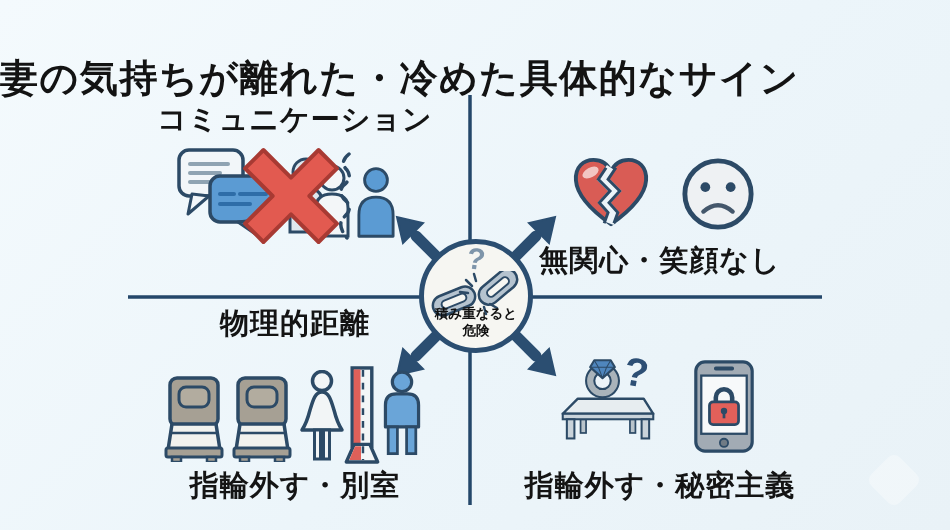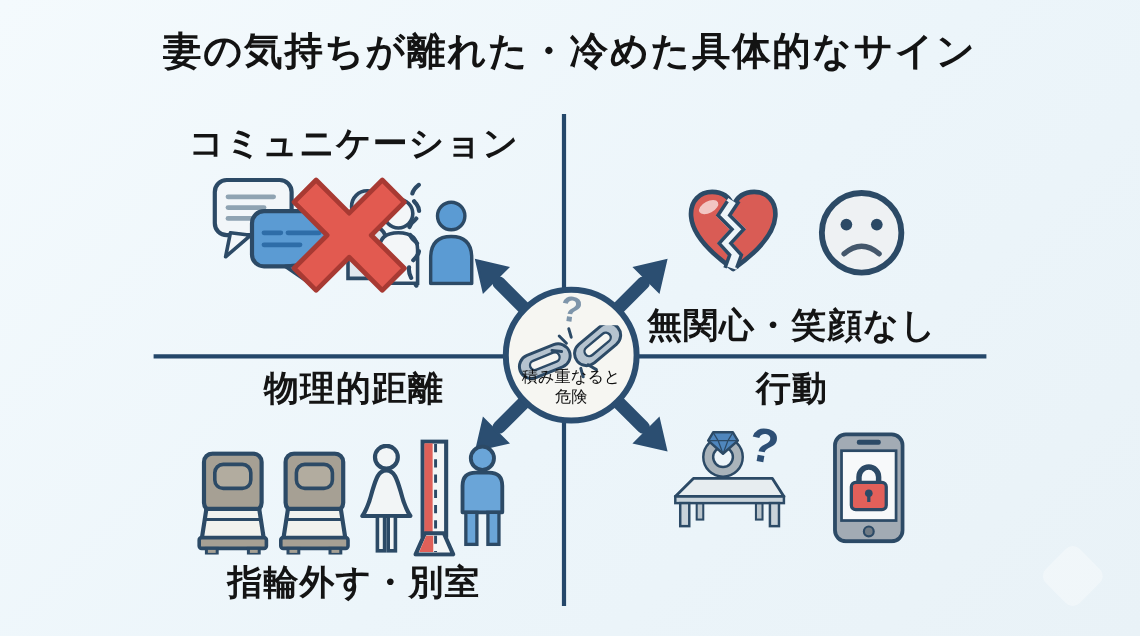--- a/index.html
+++ b/index.html
@@ -1,29 +1,29 @@
 <!DOCTYPE html>
 <html><head>
 <meta charset="utf-8">
 <style>
   html,body{margin:0;padding:0;}
   body{font-family:"Liberation Sans","DejaVu Sans",sans-serif;}
   .canvas{position:relative;width:950px;height:530px;overflow:hidden;
     background:linear-gradient(135deg,#f4fafd 0%,#ecf5fa 55%,#e9f2f7 100%);}
-  .title{position:absolute;top:0;left:0;right:0;text-align:center;
-    font-size:32px;font-weight:900;color:#131313;letter-spacing:1.5px;}
+  .title{position:absolute;top:28px;left:0;right:0;
+    font-size:38px;font-weight:900;color:#131313;letter-spacing:1.5px;}
   .layer{position:absolute;left:0;top:0;}
   .qh,.cap{position:absolute;text-align:center;font-size:29px;font-weight:700;
     color:#141414;letter-spacing:1px;}
   .qh-comm{left:125px;width:340px;top:100px;}
   .qh-emo{left:520px;width:280px;top:100px;}
   .qh-dist{left:125px;width:340px;top:304px;}
   .qh-beh{left:520px;width:280px;top:304px;}
   .cap-comm{left:115px;width:360px;top:241px;}
-  .cap-emo{left:510px;width:300px;top:252px;}
+  .cap-emo{left:510px;width:300px;top:241px;}
   .cap-dist{left:115px;width:360px;top:466px;}
   .cap-beh{left:505px;width:310px;top:466px;}
   .icon{position:absolute;}
   #icon-bubbles{left:176px;top:146px;}
   #icon-crossed{left:236px;top:144px;}
   #icon-crack{left:334px;top:152px;}
   #icon-person{left:354px;top:166px;}
   #icon-heart{left:572px;top:156px;}
   #icon-face{left:680px;top:156px;}
   #icon-bed1{left:162px;top:376px;}
@@ -34,21 +34,21 @@
   #icon-ringtable{left:560px;top:356px;}
   #icon-phone{left:694px;top:360px;}
   .beh-q{position:absolute;left:624px;top:350px;font-size:40px;font-weight:800;
     color:#2d4f75;transform:rotate(10deg);}
   .center-badge{position:absolute;left:419px;top:239px;width:104px;height:104px;
     border-radius:50%;border:5px solid #2b4e71;background:#f6f6f2;z-index:5;}
   .center-q{position:absolute;top:-2px;left:50%;transform:translateX(-50%) rotate(8deg);
     font-size:30px;font-weight:800;color:#7e95aa;}
   .center-chain{position:absolute;top:27px;left:50%;transform:translateX(-50%);}
   .center-text{position:absolute;bottom:8px;left:0;width:100%;text-align:center;
-    font-size:13.5px;font-weight:400;color:#111;line-height:1.3;}
+    font-size:13.5px;font-weight:700;color:#111;line-height:1.3;}
   .watermark{position:absolute;left:874px;top:460px;width:40px;height:40px;
     background:rgba(255,255,255,.55);transform:rotate(45deg);border-radius:8px;opacity:.6;}
 </style>
 </head>
 <body>
 
 <div class="canvas">
 
   <h1 class="title">妻の気持ちが離れた・冷めた具体的なサイン</h1>
 
@@ -190,21 +190,20 @@
 
   <svg class="icon" id="icon-man" width="46" height="94" viewBox="0 0 50 94">
     <circle cx="25" cy="11" r="10.5" fill="#6aa5d8" stroke="#2c4a66" stroke-width="3.5"></circle>
     <path d="M7 36 Q7 24 19 24 H31 Q43 24 43 36 V60 H7 Z" fill="#6aa5d8" stroke="#2c4a66" stroke-width="3.5" stroke-linejoin="round"></path>
     <rect x="10" y="60" width="10" height="29" fill="#6aa5d8" stroke="#2c4a66" stroke-width="3"></rect>
     <rect x="30" y="60" width="10" height="29" fill="#6aa5d8" stroke="#2c4a66" stroke-width="3"></rect>
   </svg>
 
   <div class="cap cap-dist">指輪外す・別室</div>
 
-  <div class="qh qh-beh">行動</div>
 
   <svg class="icon" id="icon-ringtable" width="96" height="84" viewBox="0 -8 140 122">
     <rect x="30" y="84" width="8" height="20" fill="#b9c4cb" stroke="#2c4a66" stroke-width="2.5"></rect>
     <rect x="102" y="84" width="8" height="20" fill="#b9c4cb" stroke="#2c4a66" stroke-width="2.5"></rect>
     <circle cx="62" cy="28" r="24" fill="#a9b3ba" stroke="#2c4a66" stroke-width="3"></circle>
     <circle cx="62" cy="28" r="12" fill="#ecf4f9" stroke="#2c4a66" stroke-width="3"></circle>
     <polygon points="50,-2 74,-2 80,8 62,24 44,8" fill="#4f86bd" stroke="#2c4a66" stroke-width="3" stroke-linejoin="round"></polygon>
     <path d="M44 8 H80 M50 -2 L56 8 M74 -2 L68 8 M56 8 L62 24 M68 8 L62 24" fill="none" stroke="#2c4a66" stroke-width="1.5"></path>
     <polygon points="4,76 26,54 122,54 136,76" fill="#e7edf0" stroke="#2c4a66" stroke-width="3.5" stroke-linejoin="round"></polygon>
     <rect x="4" y="76" width="132" height="8" fill="#c9d3da" stroke="#2c4a66" stroke-width="3"></rect>
@@ -218,15 +217,16 @@
     <rect x="2" y="2" width="62" height="98" rx="10" fill="#a2abb4" stroke="#2c4a66" stroke-width="3.5"></rect>
     <rect x="8" y="17" width="50" height="64" fill="#f7f9fa" stroke="#2c4a66" stroke-width="2.5"></rect>
     <rect x="22" y="7" width="22" height="4.5" rx="2" fill="#2c4a66"></rect>
     <circle cx="33" cy="91" r="4.5" fill="#707b85" stroke="#2c4a66" stroke-width="2"></circle>
     <path d="M24 47 V41 a9 9 0 0 1 18 0 V47" fill="none" stroke="#2c4a66" stroke-width="5"></path>
     <rect x="17" y="46" width="32" height="25" rx="4" fill="#e2605a" stroke="#2c4a66" stroke-width="3"></rect>
     <circle cx="33" cy="56" r="3.5" fill="#2c4a66"></circle>
     <rect x="31.5" y="57" width="3" height="7" fill="#2c4a66"></rect>
   </svg>
 
+  <div class="cap cap-beh">指輪外す・秘密主義</div>
 
   <div class="watermark"></div>
 </div>
 
 </body></html>

